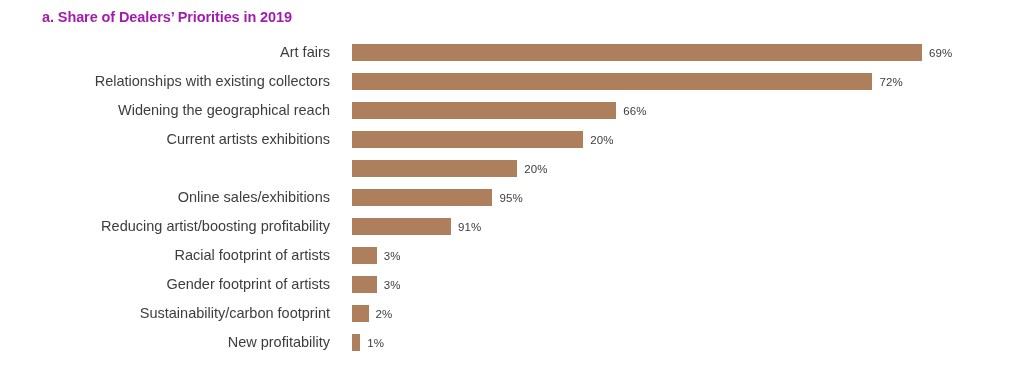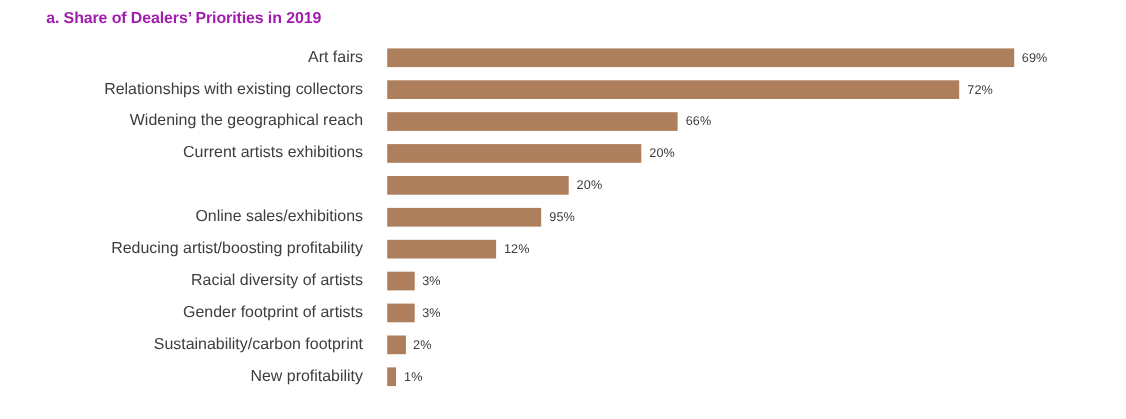--- a/index.html
+++ b/index.html
@@ -128,25 +128,25 @@
         <div class="cat-label">Online sales/exhibitions</div>
         <div class="bar-track">
           <div class="bar" style="width: 140.4px; background: rgb(173, 127, 92);"></div>
           <div class="bar-value">95%</div>
         </div>
       </div>
       <div class="bar-row">
         <div class="cat-label">Reducing artist/boosting profitability</div>
         <div class="bar-track">
           <div class="bar" style="width: 99.1px; background: rgb(173, 127, 92);"></div>
-          <div class="bar-value">12%</div>
+          <div class="bar-value">91%</div>
         </div>
       </div>
       <div class="bar-row">
-        <div class="cat-label">Racial diversity of artists</div>
+        <div class="cat-label">Racial footprint of artists</div>
         <div class="bar-track">
           <div class="bar" style="width: 24.8px; background: rgb(173, 127, 92);"></div>
           <div class="bar-value">3%</div>
         </div>
       </div>
       <div class="bar-row">
         <div class="cat-label">Gender footprint of artists</div>
         <div class="bar-track">
           <div class="bar" style="width: 24.8px; background: rgb(173, 127, 92);"></div>
           <div class="bar-value">3%</div>

